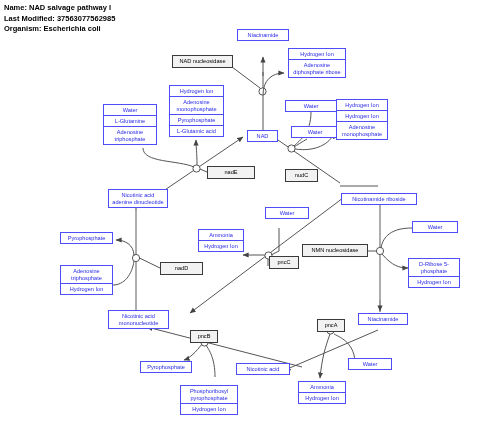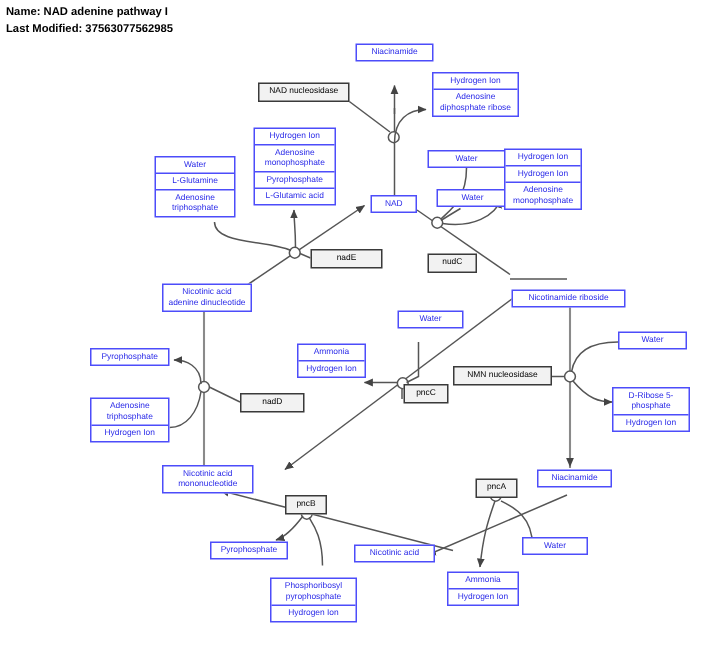--- a/index.html
+++ b/index.html
@@ -48,22 +48,23 @@
     text-align:center;
     box-sizing:border-box;
     padding:2px 3px;
     z-index:6;
   }
 </style>
 </head>
 <body>
 
 <div id="header">
-  <div>Name: NAD adenine pathway I</div>
+  <div>Name: NAD salvage pathway I</div>
   <div>Last Modified: 37563077562985</div>
+  <div>Organism: Escherichia coli</div>
 </div>
 
 <div id="canvas">
 
 <svg id="wires" viewBox="0 0 480 441">
   <defs>
     <marker id="ah" markerWidth="7" markerHeight="7" refX="5.6" refY="3" orient="auto">
       <path d="M0,0.4 L6,3 L0,5.6 z" fill="#444"></path>
     </marker>
   </defs>

